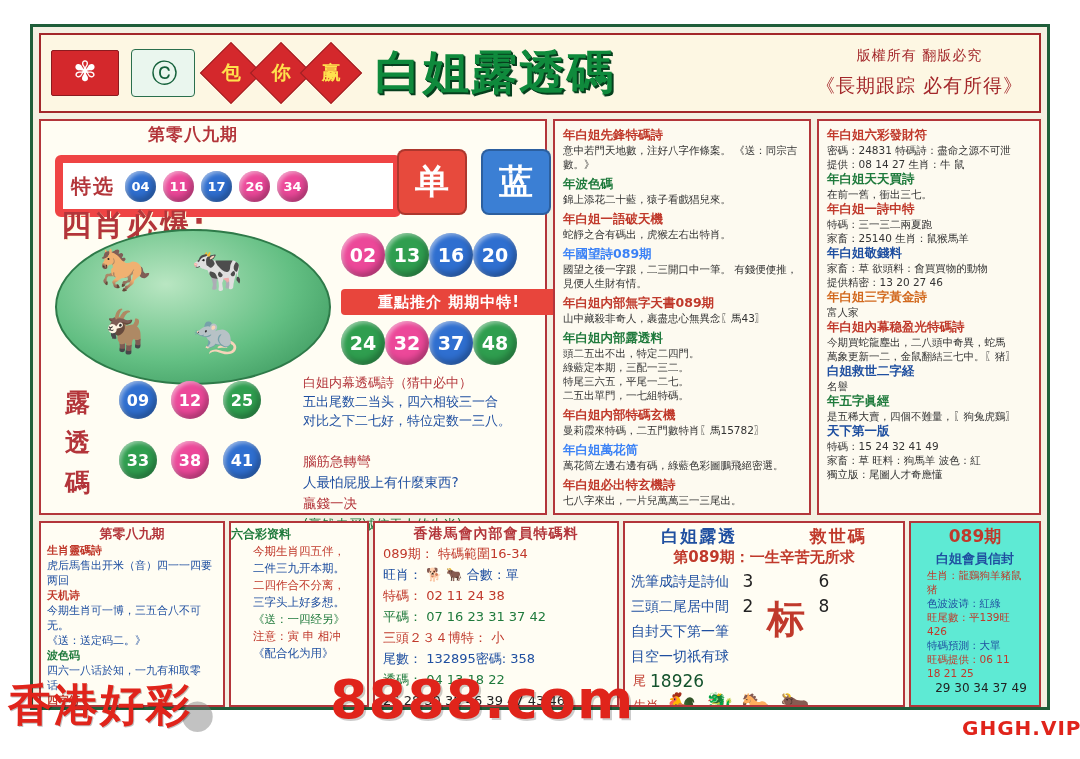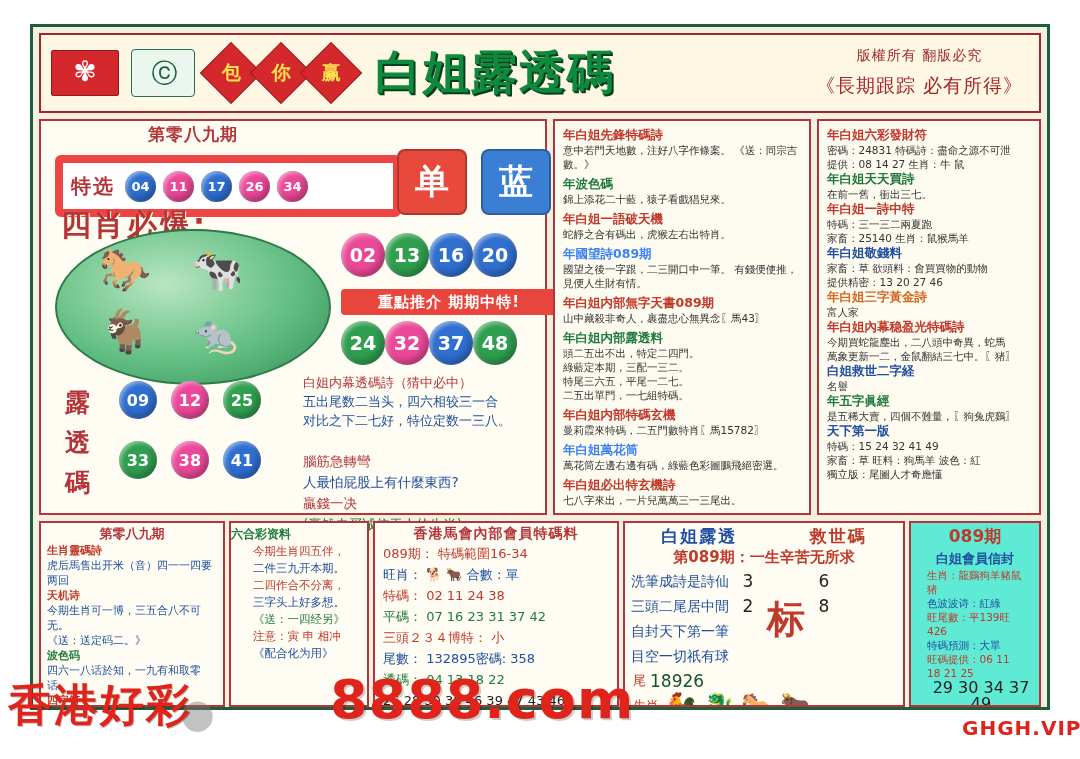--- a/index.html
+++ b/index.html
@@ -211,21 +211,21 @@
   }
   .b4 .nums2{font-size:17px;line-height:25px;color:#222;text-align:center;width:26px;}
   .b4 .zodiacrow{display:flex;align-items:center;padding:0 8px;}
   .b4 .zodiacrow .lbl{color:#c0392b;font-size:13px;}
   .b4 .zodiacrow .ic{font-size:26px;margin-left:6px;}
 
   .b5 .hd{text-align:center;color:#c0392b;font-size:17px;font-weight:bold;margin-top:2px;}
   .b5 .sub{text-align:center;color:#1f4fa0;font-size:13px;font-weight:bold;margin-top:2px;}
   .b5 .ln{padding:0 16px;font-size:10.5px;line-height:14px;color:#c0392b;}
   .b5 .ln.b{color:#1f4fa0;}
-  .b5 .big{font-size:16px;color:#222;text-align:center;line-height:16px;margin-left:12px;}
+  .b5 .big{font-size:12px;color:#222;text-align:center;line-height:16px;margin-left:12px;}
 
   
   .wm-left{
     position:absolute;left:8px;top:676px;font-size:44px;font-weight:bold;color:#e0241b;
     letter-spacing:2px;text-shadow:1px 1px 0 rgba(0,0,0,.25);
   }
   .wm-mid{
     position:absolute;left:330px;top:668px;font-size:54px;font-weight:bold;color:#e0241b;
     letter-spacing:1px;text-shadow:2px 2px 0 rgba(0,0,0,.2);
   }

